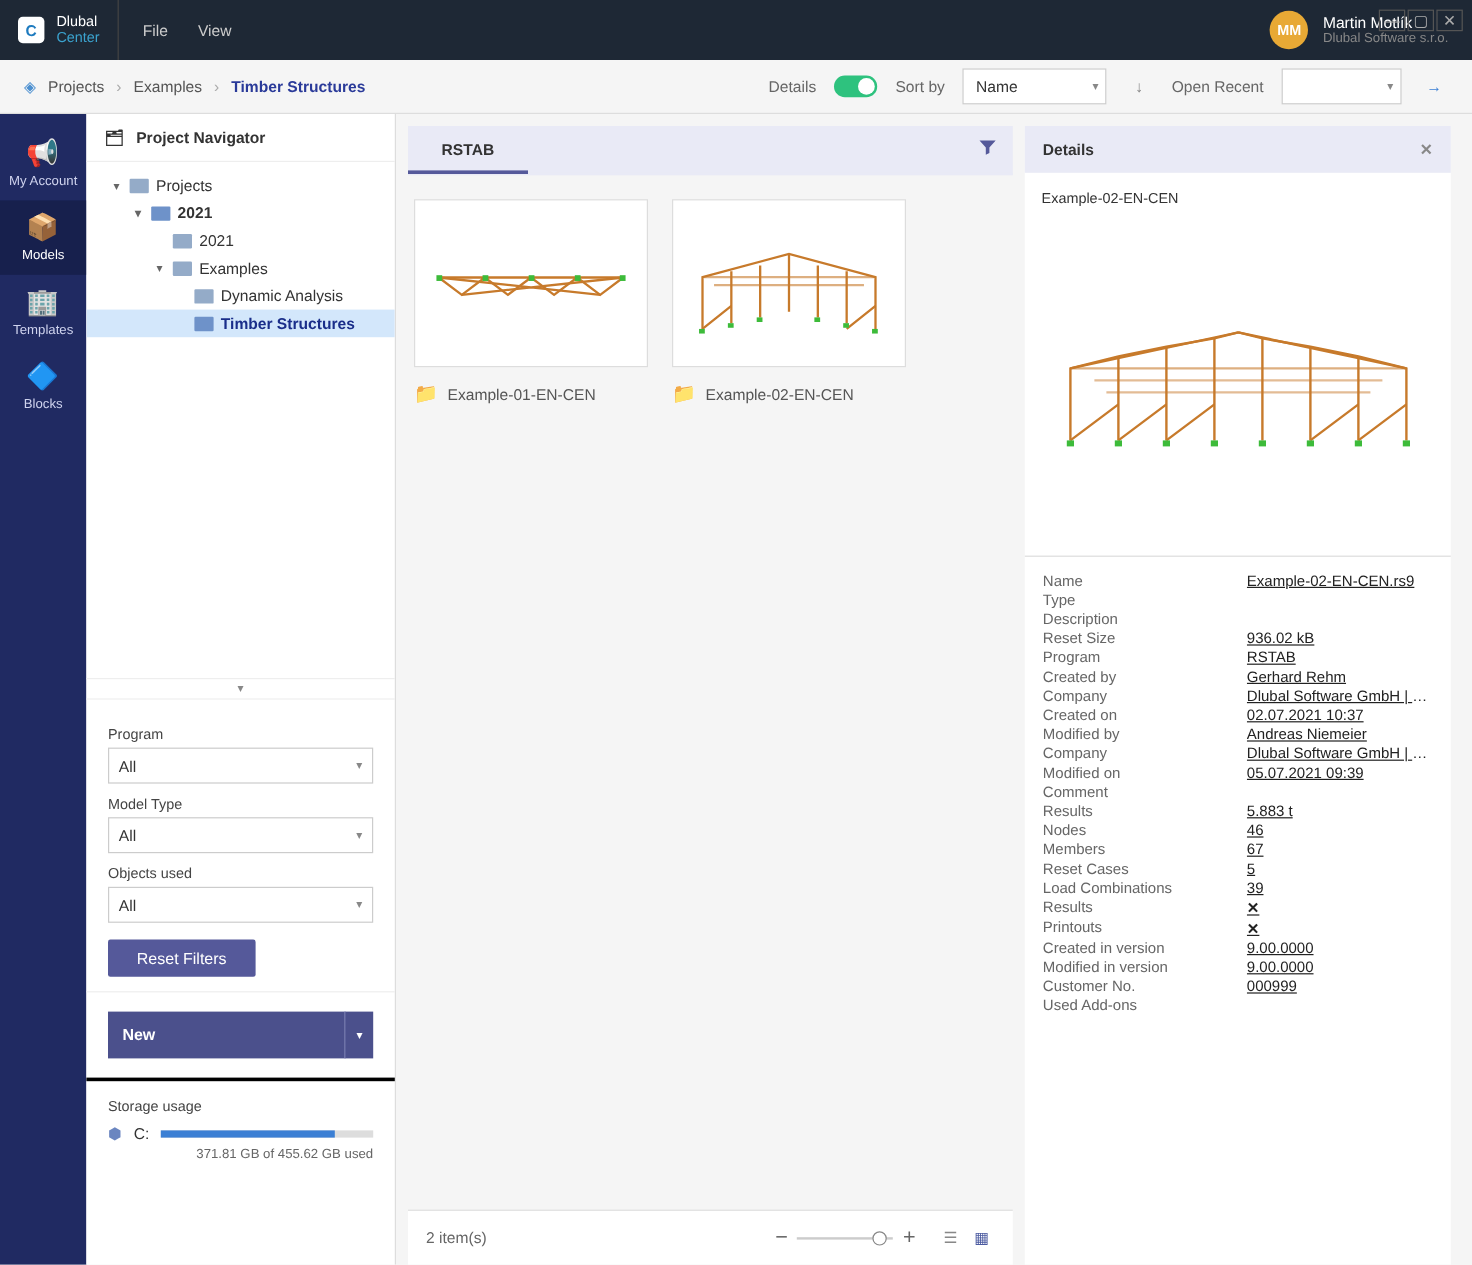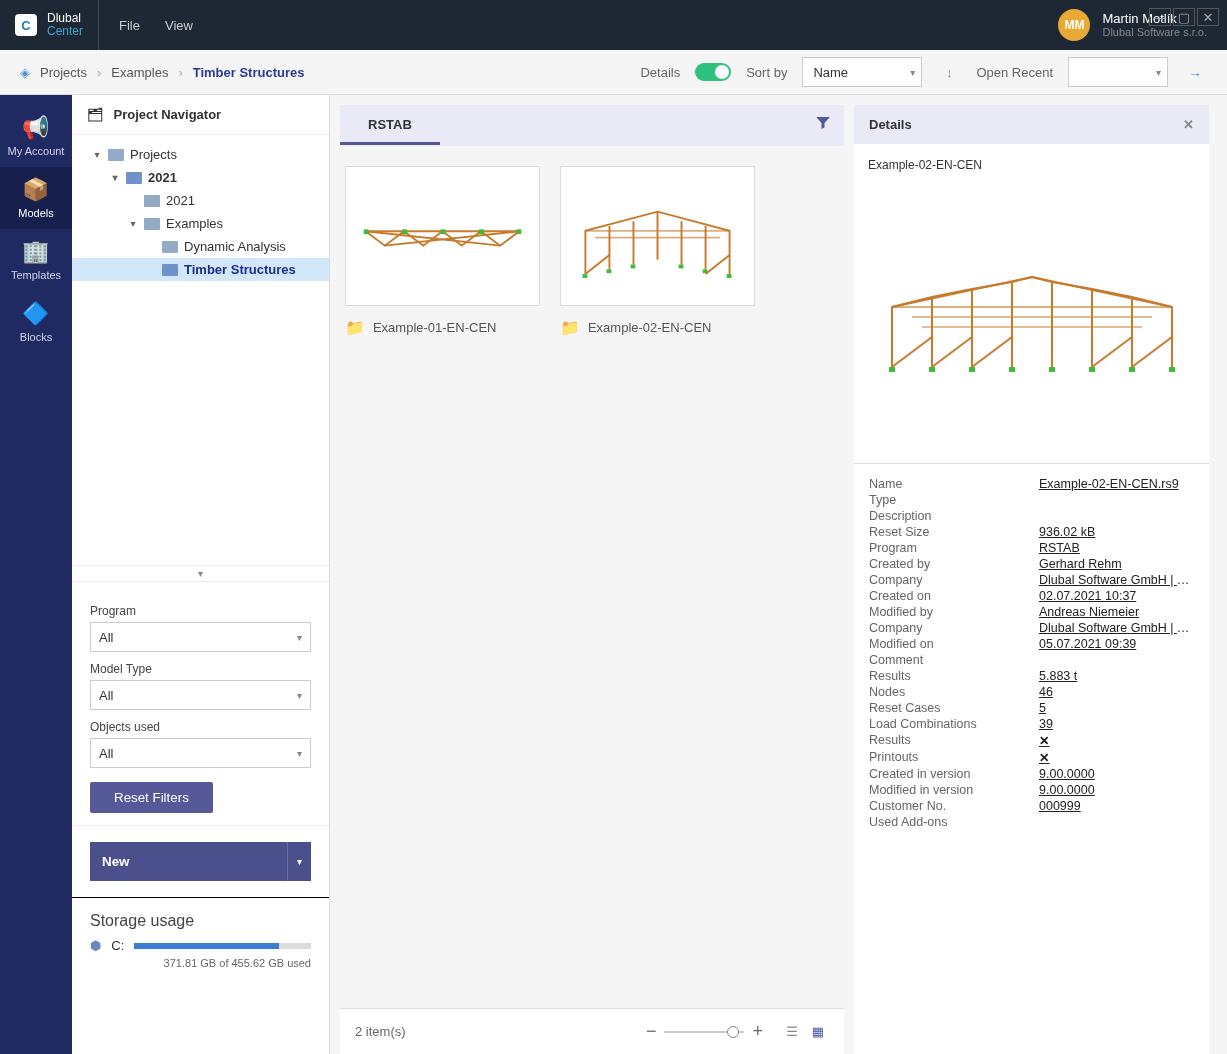--- a/index.html
+++ b/index.html
@@ -46,26 +46,26 @@
 .indent-1 { padding-left: 20px; }
 .indent-2 { padding-left: 38px; }
 .indent-3 { padding-left: 56px; }
 .indent-4 { padding-left: 74px; }
 .small-chev-bar { text-align:center; border-top:1px solid #eee; border-bottom:1px solid #eee; padding:2px 0; color:#888; font-size:10px;}
 .filters { padding: 12px 18px; border-bottom: 1px solid #eee; }
 .filter-label { font-size: 12px; color: #444; margin: 10px 0 4px; }
 .filter-select { width: 100%; height: 30px; border: 1px solid #ccc; padding: 0 8px; display:flex; align-items:center; justify-content:space-between; }
 .filter-select .chev { color:#888; font-size:10px; }
 .reset-btn { margin-top: 14px; padding: 8px 24px; background: #55599a; color: #fff; border: none; cursor: pointer; border-radius:2px; }
-.new-area { padding: 16px 18px; border-bottom: 1px solid #000000; }
+.new-area { padding: 16px 18px; border-bottom: 3px solid #000000; }
 .new-btn { display: flex; width: 100%; }
 .new-btn-main { flex: 1; background: #4b508c; color: #fff; padding: 12px; text-align: left; font-weight: 600; border:none; cursor:pointer; }
 .new-btn-drop { width: 24px; background: #4b508c; border-left: 1px solid #6a6fa8; display: flex; align-items: center; justify-content: center; color: #fff; cursor:pointer; font-size:10px; }
 .storage { padding: 14px 18px; }
-.storage-title { font-size: 16px; color: #444; margin-bottom: 8px; }
+.storage-title { font-size: 12px; color: #444; margin-bottom: 8px; }
 .storage-row { display: flex; align-items: center; gap: 10px; }
 .storage-bar { flex: 1; height: 6px; background: #ddd; }
 .storage-fill { height: 100%; background: #3b7fd4; width: 82%; }
 .storage-text { font-size: 11px; color: #666; margin-top: 4px; text-align: right; }
 .main-content { flex: 1; padding: 10px 18px 0 10px; display: flex; gap: 10px; }
 .models-area { flex: 1; display: flex; flex-direction: column; background:#f5f5f5; }
 .models-header { background: #e9eaf6; border-bottom: 2px solid #e9eaf6; padding: 0; display:flex; align-items:center; }
 .models-tab { padding: 12px 28px; font-weight: 600; color: #333; position:relative; display:inline-block; }
 .models-tab::after { content:''; position:absolute; bottom:-1px; left:0; right:0; height:3px; background:#55599a; }
 .filter-icon { margin-left:auto; margin-right:12px; color:#55599a; }
@@ -403,20 +403,24 @@
           </div>
           <div class="detail-row">
             <div class="k">Results</div>
             <div class="v">5.883 t</div>
           </div>
           <div class="detail-row">
             <div class="k">Nodes</div>
             <div class="v">46</div>
           </div>
           <div class="detail-row">
+            <div class="k">Members</div>
+            <div class="v">67</div>
+          </div>
+          <div class="detail-row">
             <div class="k">Reset Cases</div>
             <div class="v">5</div>
           </div>
           <div class="detail-row">
             <div class="k">Load Combinations</div>
             <div class="v">39</div>
           </div>
           <div class="detail-row">
             <div class="k">Results</div>
             <div class="v x-red">✕</div>

